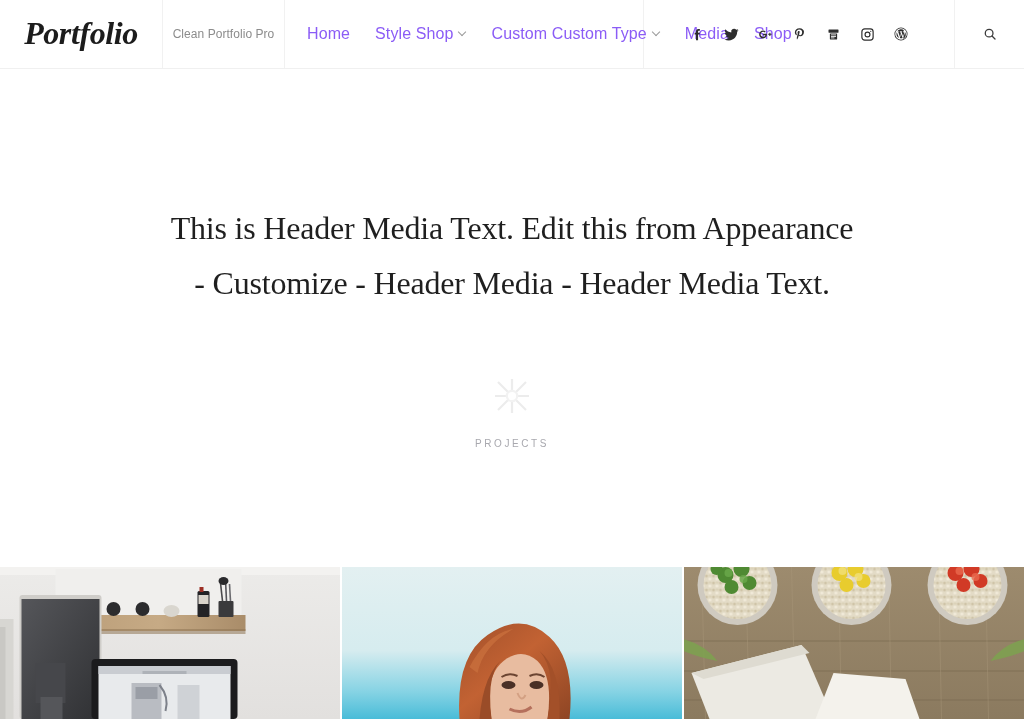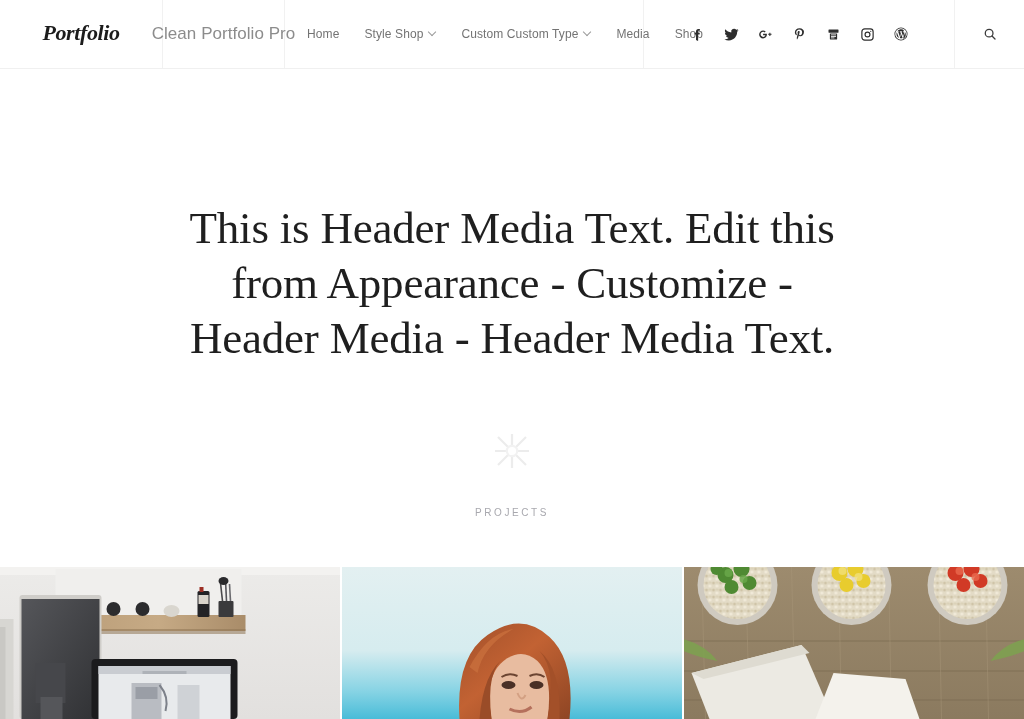--- a/index.html
+++ b/index.html
@@ -30,56 +30,56 @@
     flex:0 0 163px;
     display:flex;
     align-items:center;
     justify-content:center;
     border-right:1px solid #f1f1f1;
   }
   .brand-title {
     font-family:"Liberation Serif", serif;
     font-weight:bold;
     font-style:italic;
-    font-size:22px;
+    font-size:32px;
     line-height:1;
     color:#1c1c1c;
     letter-spacing:-0.4px;
     padding-bottom:3px;
   }
 
   .tagline-cell {
     width:122px;
     flex:0 0 122px;
     display:flex;
     align-items:center;
     justify-content:center;
     border-right:1px solid #f1f1f1;
   }
   .tagline-text {
-    font-size:17px;
+    font-size:12px;
     color:#8c8c8c;
     letter-spacing:0.05px;
     white-space:nowrap;
   }
 
   .primary-nav {
     flex:0 0 359px;
     width:359px;
     display:flex;
     align-items:center;
     padding-left:22px;
     border-right:1px solid #f1f1f1;
   }
   .nav-item {
     display:flex;
     align-items:center;
     gap:6px;
-    font-size:12px;
-    color:#737373;
+    font-size:16px;
+    color:#8b5cf6;
     white-space:nowrap;
     margin-right:25px;
     cursor:pointer;
     letter-spacing:0.1px;
   }
   .nav-item:last-child { margin-right:0; }
   .chev {
     display:inline-block;
     width:7px; height:7px;
     position:relative;
@@ -131,40 +131,40 @@
     background:#ffffff;
     display:flex;
     flex-direction:column;
     align-items:center;
     justify-content:flex-start;
     padding-top:132px;
   }
   .hero-heading {
     font-family:"Liberation Serif", serif;
     font-weight:normal;
-    font-size:45px;
+    font-size:32px;
     line-height:55px;
     color:#1f1f1f;
     text-align:center;
     max-width:700px;
     letter-spacing:-0.2px;
   }
 
   .hero-ornament {
     margin-top:63px;
     width:44px;
     height:44px;
     opacity:1;
     display:flex;
     align-items:center;
     justify-content:center;
   }
 
   .section-label {
-    margin-top:34px;
+    margin-top:20px;
     font-size:10px;
     letter-spacing:2.6px;
     color:#a8a8ae;
     text-transform:uppercase;
   }
 
   
   .projects-grid {
     width:1024px;
     height:152px;

